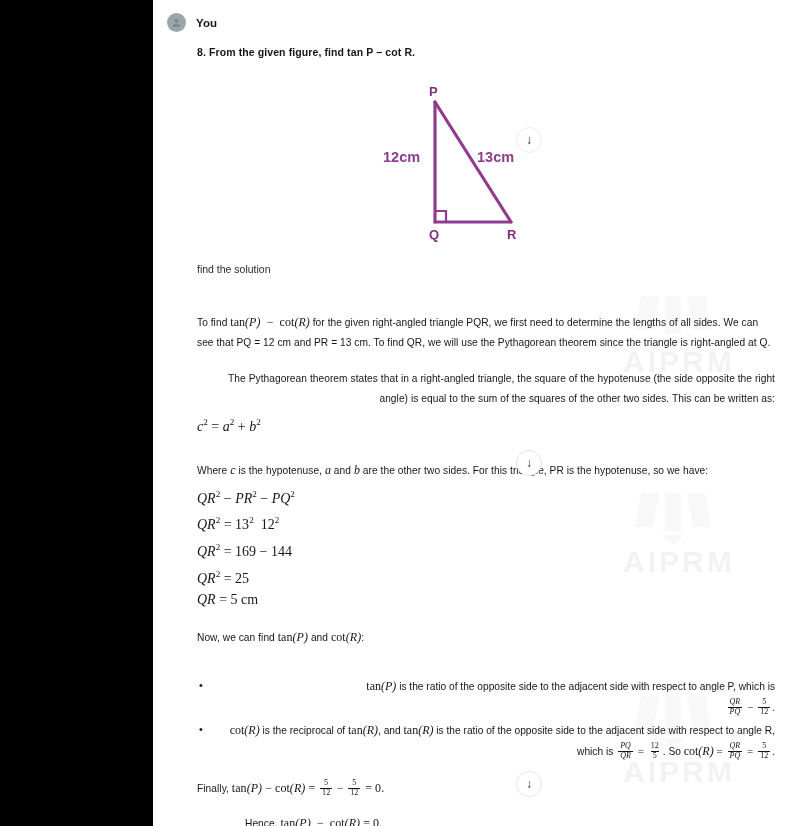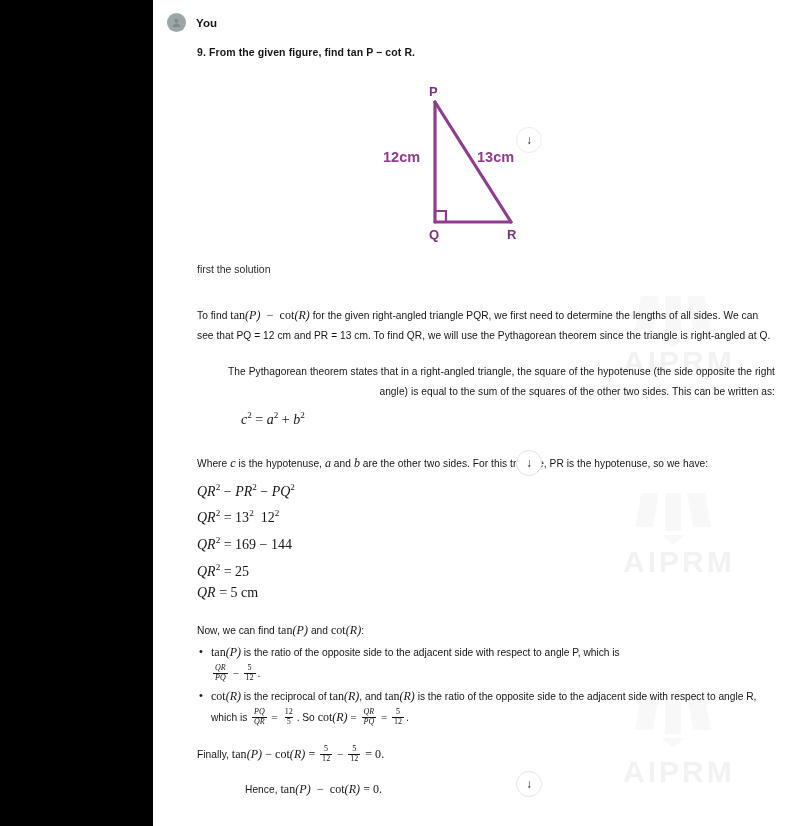--- a/index.html
+++ b/index.html
@@ -67,42 +67,42 @@
   .author { font-size: 11.5px; font-weight: 700; color: #16161a; letter-spacing: .1px; }
 
   .body { margin-left: 30px; color: #16161a; }
   .q-line { font-size: 10.5px; font-weight: 700; color: #16161a; margin-top: 14px; letter-spacing: .1px; }
   .followup { font-size: 10.5px; color: #2b2b30; }
 
   .para {
     font-size: 10.2px; line-height: 20px; color: #16161a;
     margin-top: 4px; letter-spacing: .05px;
   }
-  .para.tight { margin-top: 8px; }
+  .para.tight { margin-top: 15px; }
 
   
   .m { font-family: "Liberation Serif", serif; font-style: italic; font-size: 12px; }
   .mfn { font-family: "Liberation Serif", serif; font-style: normal; font-size: 12px; }
   .eq {
     font-family: "Liberation Serif", serif; font-size: 14px;
     color: #16161a; line-height: 22px; white-space: nowrap;
   }
   .eq .it { font-style: italic; }
   sup { font-size: .65em; vertical-align: super; }
 
   .frac {
     display: inline-flex; flex-direction: column; align-items: center;
     vertical-align: middle; font-family: "Liberation Serif", serif;
     font-size: 8px; line-height: 1.08; margin: 0 2px; position: relative; top: -1px;
   }
   .frac .num { font-style: italic; padding: 0 2px; }
   .frac .den { font-style: italic; padding: 0 2px; border-top: 1px solid #16161a; }
   .frac.plain .num, .frac.plain .den { font-style: normal; }
 
-  ul.bullets { list-style: none; margin-top: 1px; }
+  ul.bullets { list-style: none; margin-top: 28px; text-align: right; }
   ul.bullets li {
     position: relative; padding-left: 14px;
     font-size: 10.2px; line-height: 20px; margin-bottom: 2px;
   }
   ul.bullets li::before {
     content: "•"; position: absolute; left: 2px; top: -1px; font-size: 11px; color: #16161a;
   }
 
   
   .figure { position: relative; height: 195px; margin-top: 16px; }
@@ -182,21 +182,21 @@
         <div class="avatar user">
           <svg width="11" height="11" viewBox="0 0 12 12">
               <circle cx="6" cy="4" r="2.2" fill="#7e8b8d"></circle>
               <path d="M1.8 11c0-2.4 1.9-3.8 4.2-3.8S10.2 8.6 10.2 11z" fill="#7e8b8d"></path>
             </svg>
         </div>
         <div class="author">You</div>
       </div>
 
       <div class="body">
-        <div class="q-line">9. From the given figure, find tan P − cot R.</div>
+        <div class="q-line">8. From the given figure, find tan P − cot R.</div>
 
         <div class="figure">
           <svg class="fig-svg" width="190" height="190" viewBox="0 0 190 190">
 
             <line x1="58" y1="28" x2="58" y2="148" stroke="#8f3c8f" stroke-width="3.2" stroke-linecap="round"></line>
 
             <line x1="58" y1="148" x2="134" y2="148" stroke="#8f3c8f" stroke-width="3.2" stroke-linecap="round"></line>
 
             <line x1="58" y1="28" x2="134" y2="148" stroke="#8f3c8f" stroke-width="3.2" stroke-linecap="round"></line>
 
@@ -204,35 +204,35 @@
 
             <text class="vtx" x="52" y="22">P</text>
             <text class="vtx" x="52" y="165">Q</text>
             <text class="vtx" x="130" y="165">R</text>
 
             <text class="sidelbl" x="6" y="88">12cm</text>
             <text class="sidelbl" x="100" y="88">13cm</text>
           </svg>
         </div>
 
-        <div class="followup" style="margin-top:-6px;">first the solution</div>
+        <div class="followup" style="margin-top:-6px;">find the solution</div>
       </div>
     </div>
 
     <div class="msg" style="padding-top:22px; padding-left:14px;">
 
       <div class="body">
 
         <div class="para tight">
           <span>To find </span><span class="mfn">tan<span class="m">(P)</span> &nbsp;−&nbsp; cot<span class="m">(R)</span></span><span> for the given right-angled triangle PQR, we first need to determine the lengths of all sides. We can see that PQ = 12 cm and PR = 13 cm. To find QR, we will use the Pythagorean theorem since the triangle is right-angled at Q.</span>
         </div>
 
         <div class="para" style="margin-top:16px;text-align:right;">The Pythagorean theorem states that in a right-angled triangle, the square of the hypotenuse (the side opposite the right angle) is equal to the sum of the squares of the other two sides. This can be written as:</div>
 
-        <div class="eq" style="margin-top:2px;margin-left:44px;">
+        <div class="eq" style="margin-top:2px;">
           <span class="it">c</span><sup>2</sup> = <span class="it">a</span><sup>2</sup> + <span class="it">b</span><sup>2</sup>
         </div>
 
         <div class="para" style="margin-top:22px;">
           <span>Where </span><span class="m">c</span><span> is the hypotenuse, </span><span class="m">a</span><span> and </span><span class="m">b</span><span> are the other two sides. For this triangle, PR is the hypotenuse, so we have:</span>
         </div>
 
         <div style="margin-top:2px;">
           <div class="eq"><span class="it">QR</span><sup>2</sup> − <span class="it">PR</span><sup>2</sup> − <span class="it">PQ</span><sup>2</sup></div>
           <div class="eq"><span class="it">QR</span><sup>2</sup> = 13<sup>2</sup> &nbsp;12<sup>2</sup></div>

